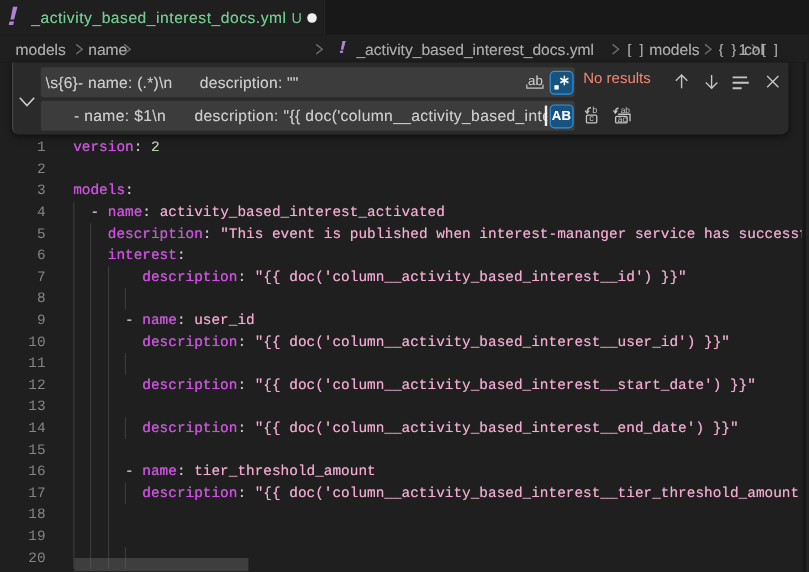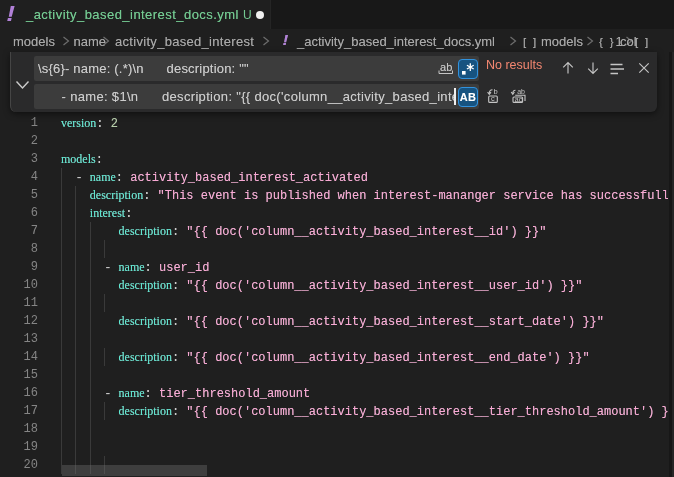--- a/index.html
+++ b/index.html
@@ -26,21 +26,21 @@
          font-size:14.5px; transform:scaleX(1.2); }
   #crumbs .csym { position:absolute; top:7px; font-size:11.5px; color:#a9a9a9; letter-spacing:1.8px; }
   
   #editor { position:absolute; left:0; top:52px; width:674px; height:425px; background:#1f1f1f; }
   #gutter { position:absolute; left:0; top:114px; width:38px; text-align:right;
         font-family:"Liberation Mono", monospace; font-size:12px; line-height:18px; color:#858585; }
   #code { position:absolute; left:61px; top:114px; width:607px; overflow:hidden;
         font-family:"Liberation Mono", monospace; font-size:12px; line-height:18px; color:#cccccc;
         text-shadow:0 0 0.6px rgba(204,204,204,0.6); }
   #code div { height:18px; white-space:pre; }
-  .k { color:#5eead4;font-family:Liberation Serif, serif; }
+  .k { color:#d946ef; }
   .s { color:#f9a8d4; }
   .n { color:#b5cea8; }
   .guide { position:absolute; width:1px; background:#3a3a3a; }
   
   #rstrip1 { position:absolute; left:669px; top:52px; width:3px; height:425px; background:#171717; }
   #rstrip2 { position:absolute; left:672px; top:52px; width:2px; height:425px; background:#262626; }
   
   #hscroll { position:absolute; left:62px; top:465px; width:145px; height:11px;
         background:rgba(121,121,121,0.35); }
   
@@ -75,21 +75,20 @@
 
 <div id="crumbs">
   <span class="ci" style="left:13px;">models</span>
   <svg class="csep" style="left:62px;" width="8" height="10" viewBox="0 0 8 10">
       <path d="M1.5 1 L6.5 5 L1.5 9" stroke="#6e6e6e" stroke-width="1.2" fill="none"></path>
     </svg>
   <span class="ci" style="left:73.5px;">name</span>
   <svg class="csep" style="left:102px;" width="8" height="10" viewBox="0 0 8 10">
       <path d="M1.5 1 L6.5 5 L1.5 9" stroke="#6e6e6e" stroke-width="1.2" fill="none"></path>
     </svg>
-  <span class="ci" style="left:115px; letter-spacing:0.3px;">activity_based_interest</span>
   <svg class="csep" style="left:262px;" width="8" height="10" viewBox="0 0 8 10">
       <path d="M1.5 1 L6.5 5 L1.5 9" stroke="#6e6e6e" stroke-width="1.2" fill="none"></path>
     </svg>
   <span class="cexcl" style="left:283px;">!</span>
   <span class="ci" style="left:297px;">_activity_based_interest_docs.yml</span>
   <svg class="csep" style="left:509px;" width="8" height="10" viewBox="0 0 8 10">
       <path d="M1.5 1 L6.5 5 L1.5 9" stroke="#6e6e6e" stroke-width="1.2" fill="none"></path>
     </svg>
   <span class="csym" style="left:523px;">[&nbsp;]</span>
   <span class="ci" style="left:541px;">models</span>

